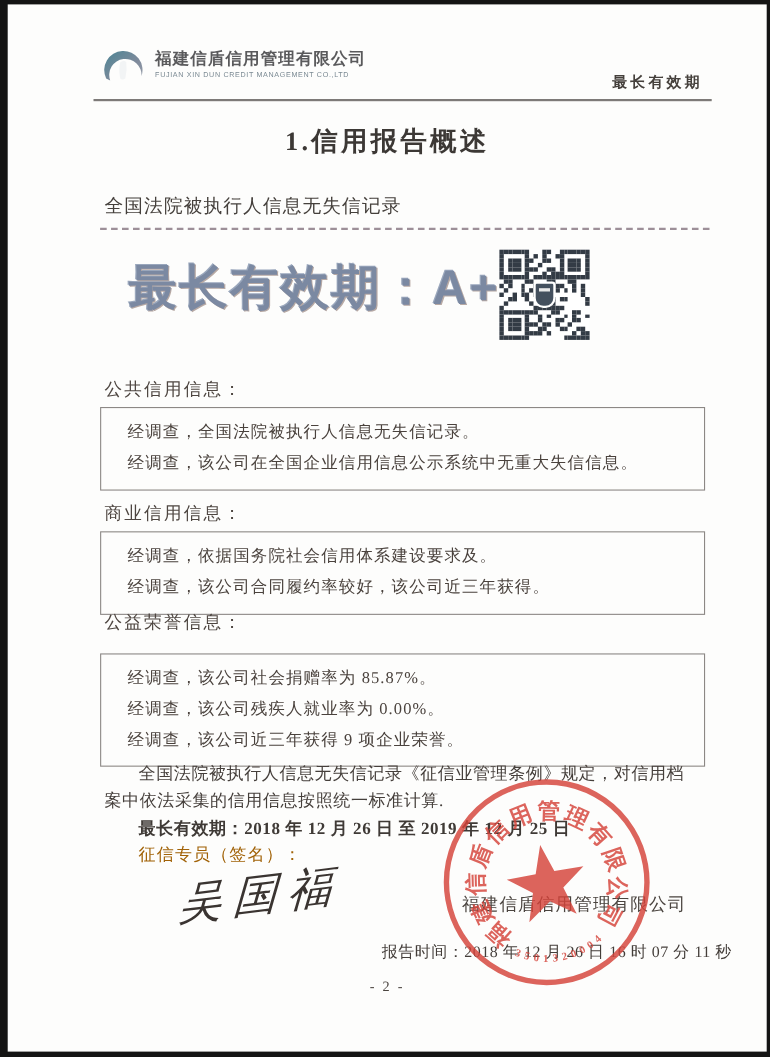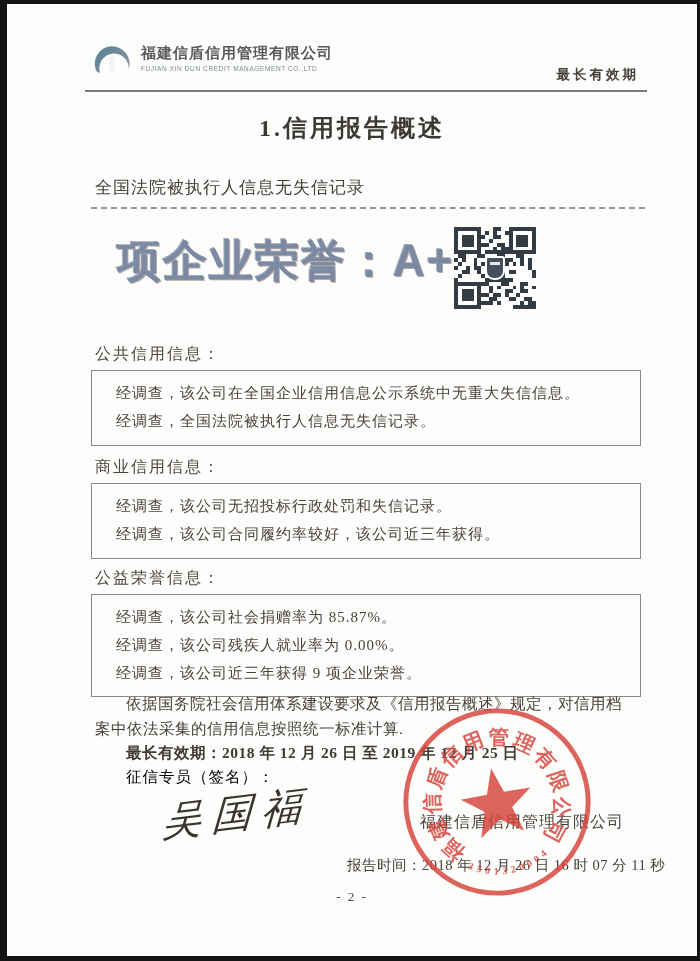--- a/index.html
+++ b/index.html
@@ -29,21 +29,21 @@
   .qr-shield { position:absolute; left:31px; top:29px; width:20px; height:24px; background:#44505e; border:2px solid #fff; border-radius:3px 3px 9px 9px; }
   .qr-shield::after { content:""; position:absolute; left:3px; top:4px; width:10px; height:3px; background:#e8e8e8; }
 
   
   .section-heading { position:absolute; left:88px; font-size:16px; letter-spacing:2px; color:#4e4641; }
   .info-box { position:absolute; left:84px; right:56px; border:1px solid #8c8885; padding:9px 0 9px 24px; font-size:15px; line-height:1.85; color:#4a423d; letter-spacing:1px; }
 
   
   .basis { position:absolute; left:88px; right:60px; top:688px; font-size:15.5px; line-height:1.6; color:#453f3b; text-indent:2em; letter-spacing:0.5px; }
   .validity { position:absolute; left:88px; top:739px; font-size:15.5px; font-weight:bold; color:#3f3a36; text-indent:2em; letter-spacing:0.5px; }
-  .specialist { position:absolute; left:88px; top:763px; font-size:15.5px; color:#000000; text-indent:2em; letter-spacing:1px; }
+  .specialist { position:absolute; left:88px; top:763px; font-size:15.5px; color:#a16207; text-indent:2em; letter-spacing:1px; }
 
   .signature { position:absolute; left:155px; top:782px; font-size:40px; font-style:italic; letter-spacing:10px; color:#3a3431; transform:rotate(-7deg) skewX(-10deg); white-space:nowrap; }
 
   .issuer { position:absolute; left:413px; top:808px; font-size:16px; color:#4a443f; letter-spacing:1px; z-index:1; }
   .stamp { position:absolute; left:392px; top:700px; width:196px; height:196px; z-index:2; opacity:0.82; transform:rotate(-10deg); pointer-events:none; }
   .report-time { position:absolute; left:340px; top:852px; font-size:14.5px; color:#443e3a; letter-spacing:0.5px; white-space:nowrap; }
   .page-num { position:absolute; left:0; right:0; top:885px; text-align:center; font-size:13px; color:#4a443f; letter-spacing:2px; }
 </style>
 </head>
 <body>
@@ -70,21 +70,21 @@
         </div>
       </div>
       <div class="report-type">最长有效期</div>
     </div>
 
     <div class="doc-title">1.信用报告概述</div>
 
     <div class="subject">全国法院被执行人信息无失信记录</div>
     <div class="dash-rule"></div>
 
-    <div class="rating"><span>项企业荣誉：</span><span>A+</span></div>
+    <div class="rating"><span>最长有效期：</span><span>A+</span></div>
 
     <div class="qr-wrap">
       <div class="qr" id="qr">
           <i style="grid-area:1/1"></i>
           <i style="grid-area:1/2"></i>
           <i style="grid-area:1/3"></i>
           <i style="grid-area:1/4"></i>
           <i style="grid-area:1/5"></i>
           <i style="grid-area:1/6"></i>
           <i style="grid-area:1/7"></i>
@@ -299,38 +299,38 @@
           <i style="grid-area:21/18"></i>
           <i style="grid-area:21/19"></i>
           <i style="grid-area:21/20"></i>
           <i style="grid-area:21/21"></i>
         </div>
       <div class="qr-shield"></div>
     </div>
 
     <div class="section-heading" style="top:340px">公共信用信息：</div>
     <div class="info-box" style="top:366px">
+      <div>经调查，全国法院被执行人信息无失信记录。</div>
       <div>经调查，该公司在全国企业信用信息公示系统中无重大失信信息。</div>
-      <div>经调查，全国法院被执行人信息无失信记录。</div>
     </div>
 
     <div class="section-heading" style="top:453px">商业信用信息：</div>
     <div class="info-box" style="top:479px">
-      <div>经调查，该公司无招投标行政处罚和失信记录。</div>
+      <div>经调查，依据国务院社会信用体系建设要求及。</div>
       <div>经调查，该公司合同履约率较好，该公司近三年获得。</div>
     </div>
 
-    <div class="section-heading" style="top:564px">公益荣誉信息：</div>
+    <div class="section-heading" style="top:552px">公益荣誉信息：</div>
     <div class="info-box" style="top:590px">
       <div>经调查，该公司社会捐赠率为 85.87%。</div>
       <div>经调查，该公司残疾人就业率为 0.00%。</div>
       <div>经调查，该公司近三年获得 9 项企业荣誉。</div>
     </div>
 
-    <div class="basis">依据国务院社会信用体系建设要求及《信用报告概述》规定，对信用档案中依法采集的信用信息按照统一标准计算.</div>
+    <div class="basis">全国法院被执行人信息无失信记录《征信业管理条例》规定，对信用档案中依法采集的信用信息按照统一标准计算.</div>
     <div class="validity">最长有效期：2018 年 12 月 26 日  至  2019 年 12 月 25 日</div>
     <div class="specialist">征信专员（签名）：</div>
 
     <div class="signature">吴国福</div>
 
     <div class="issuer">福建信盾信用管理有限公司</div>
 
     <svg class="stamp" id="stamp" viewBox="0 0 200 200">
       <circle cx="100" cy="100" r="93" fill="none" stroke="#d5433a" stroke-width="5"></circle>
       <polygon points="100,65 108.8,90.9 136.1,91.3 114.3,107.6 122.3,133.7 100,118 77.7,133.7 85.7,107.6 63.9,91.3 91.2,90.9" fill="#d5433a"></polygon>

